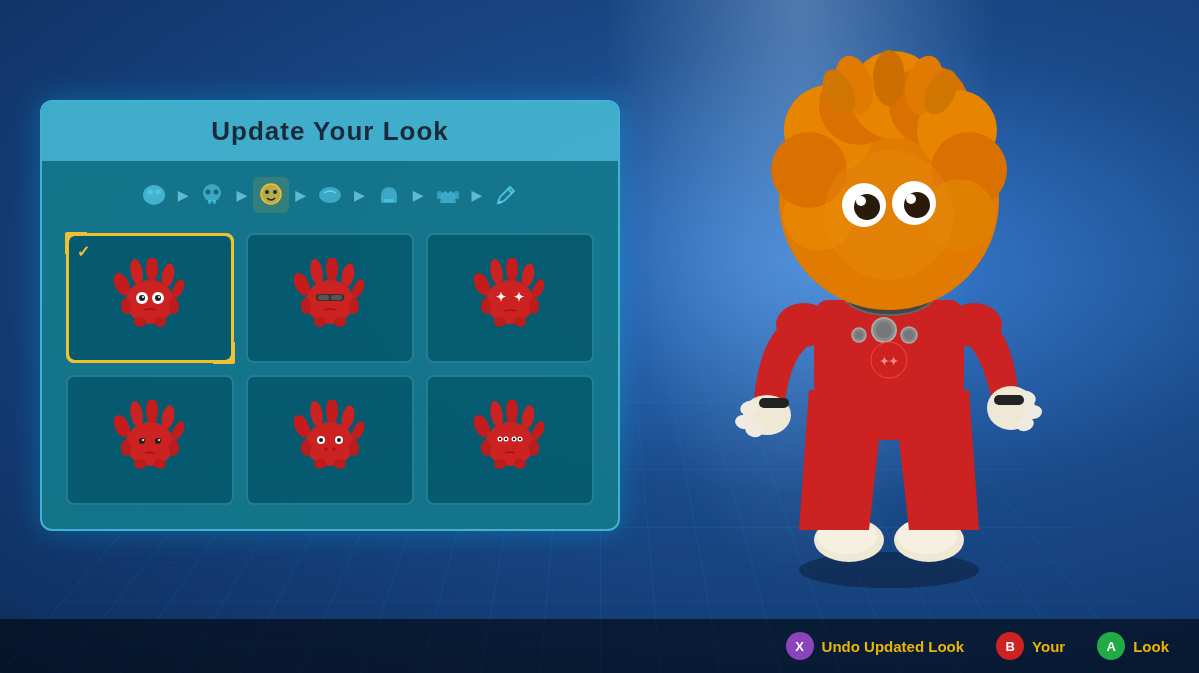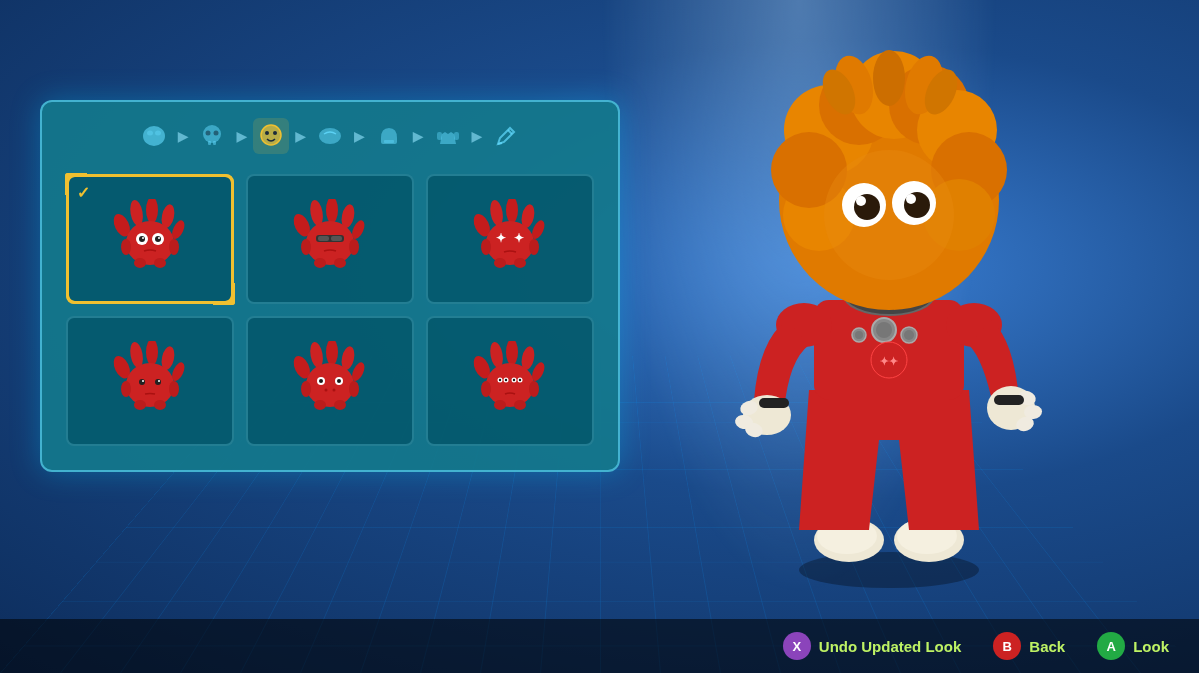--- a/index.html
+++ b/index.html
@@ -219,32 +219,35 @@
       font-size: 13px;
       font-weight: bold;
       color: #1a1a1a;
     }
 
     .btn-x { background: #8b44bb; color: #fff; }
     .btn-b { background: #cc2222; color: #fff; }
     .btn-a { background: #22aa44; color: #fff; }
 
     .btn-label {
-      color: #bef264;
+      color: #eab308;
       font-size: 15px;
     }
   </style>
 </head>
 <body>
 
 <div class="bg"></div>
 <div class="bg-grid"></div>
 <div class="bg-spotlight"></div>
 
 <div class="panel">
+  <div class="panel-header">
+    <span class="panel-title">Update Your Look</span>
+  </div>
 
   <div class="step-nav">
 
     <div class="step-icon">
       <svg width="28" height="28" viewBox="0 0 28 28">
           <ellipse cx="14" cy="14" rx="11" ry="10" fill="rgba(100,220,255,0.6)"></ellipse>
           <ellipse cx="10" cy="11" rx="3" ry="2.5" fill="rgba(100,220,255,0.4)"></ellipse>
           <ellipse cx="18" cy="11" rx="3" ry="2.5" fill="rgba(100,220,255,0.4)"></ellipse>
         </svg>
     </div>
@@ -544,21 +547,21 @@
   <div class="bottom-btn">
     <div class="btn-circle btn-x">
       <span>X</span>
     </div>
     <span class="btn-label">Undo Updated Look</span>
   </div>
   <div class="bottom-btn">
     <div class="btn-circle btn-b">
       <span>B</span>
     </div>
-    <span class="btn-label">Back</span>
+    <span class="btn-label">Your</span>
   </div>
   <div class="bottom-btn">
     <div class="btn-circle btn-a">
       <span>A</span>
     </div>
     <span class="btn-label">Look</span>
   </div>
 </div>
 
 </body></html>

